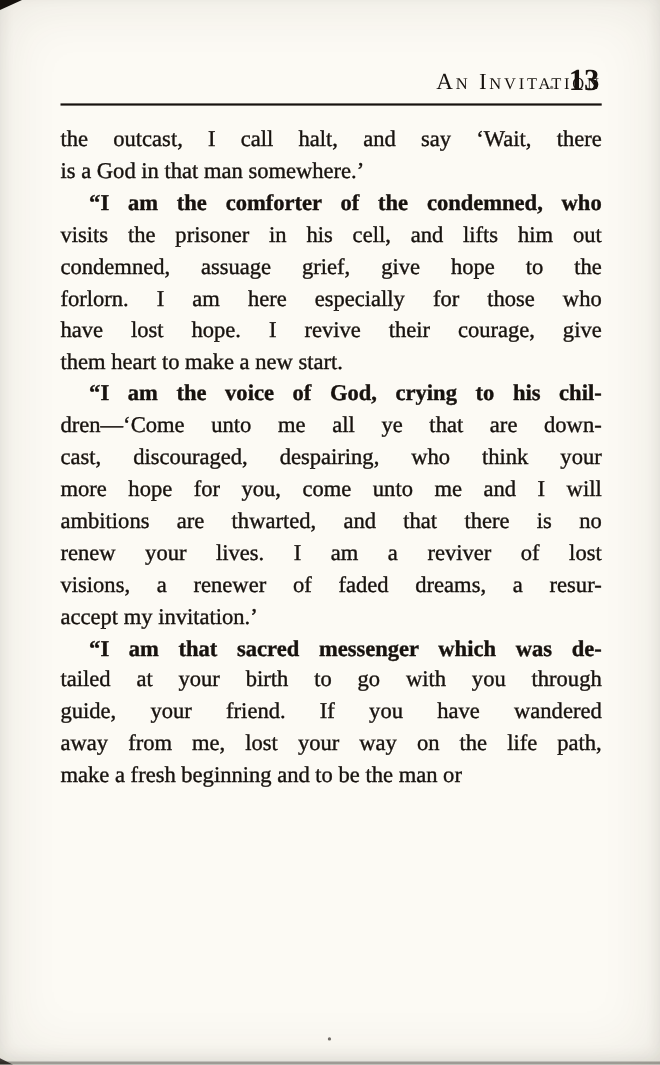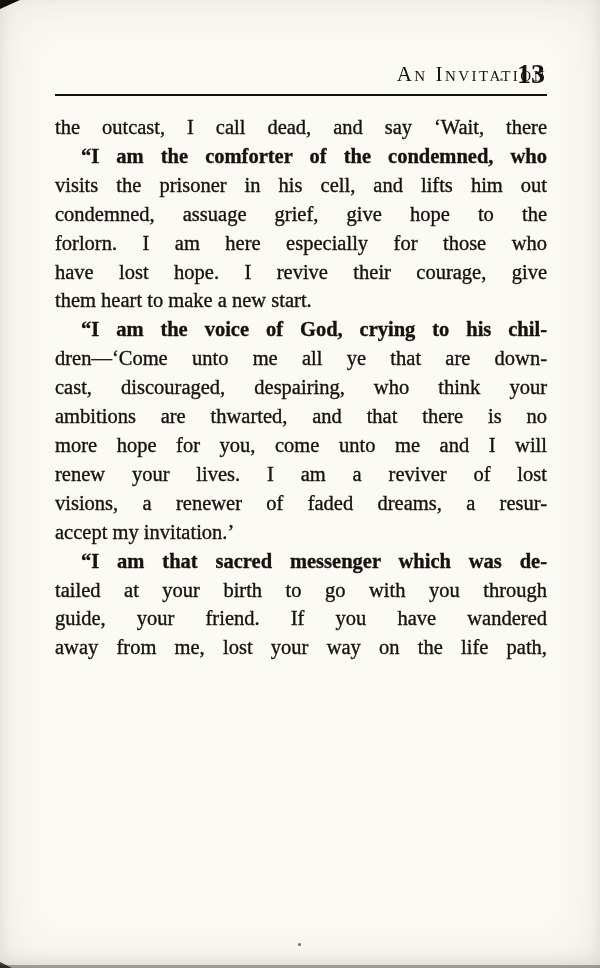--- a/index.html
+++ b/index.html
@@ -123,45 +123,47 @@
     <div class="header">
       <span class="running-title">An Invitation</span>
       <span class="header-dot"></span>
       <span class="page-number">13</span>
     </div>
 
     <hr class="header-rule">
 
     <div class="body-text" id="body-text">
         <div class="para">
-          <div class="line">the outcast, I call dead, and say ‘Wait, there</div>
+          <div class="line">the outcast, I call halt, and say ‘Wait, there</div>
+          <div class="line last-line">is a God in that man somewhere.’</div>
         </div>
         <div class="para">
           <div class="line indent">“I am the comforter of the condemned, who</div>
           <div class="line">visits the prisoner in his cell, and lifts him out</div>
           <div class="line">condemned, assuage grief, give hope to the</div>
           <div class="line">forlorn. I am here especially for those who</div>
           <div class="line">have lost hope. I revive their courage, give</div>
           <div class="line last-line">them heart to make a new start.</div>
         </div>
         <div class="para">
           <div class="line indent">“I am the voice of God, crying to his chil-</div>
           <div class="line">dren—‘Come unto me all ye that are down-</div>
           <div class="line">cast, discouraged, despairing, who think your</div>
+          <div class="line">more hope for you, come unto me and I will</div>
           <div class="line">ambitions are thwarted, and that there is no</div>
-          <div class="line">more hope for you, come unto me and I will</div>
           <div class="line">renew your lives. I am a reviver of lost</div>
           <div class="line">visions, a renewer of faded dreams, a resur-</div>
           <div class="line last-line">accept my invitation.’</div>
         </div>
         <div class="para">
           <div class="line indent">“I am that sacred messenger which was de-</div>
           <div class="line">tailed at your birth to go with you through</div>
           <div class="line">guide, your friend. If you have wandered</div>
           <div class="line">away from me, lost your way on the life path,</div>
+          <div class="line last-line">make a fresh beginning and to be the man or</div>
         </div>
       </div>
   </div>
 
   <div class="print-dot"></div>
   <div class="corner-artifact-bottom-left"></div>
   <div class="bottom-edge-shadow"></div>
 </div>
 
 </body></html>

